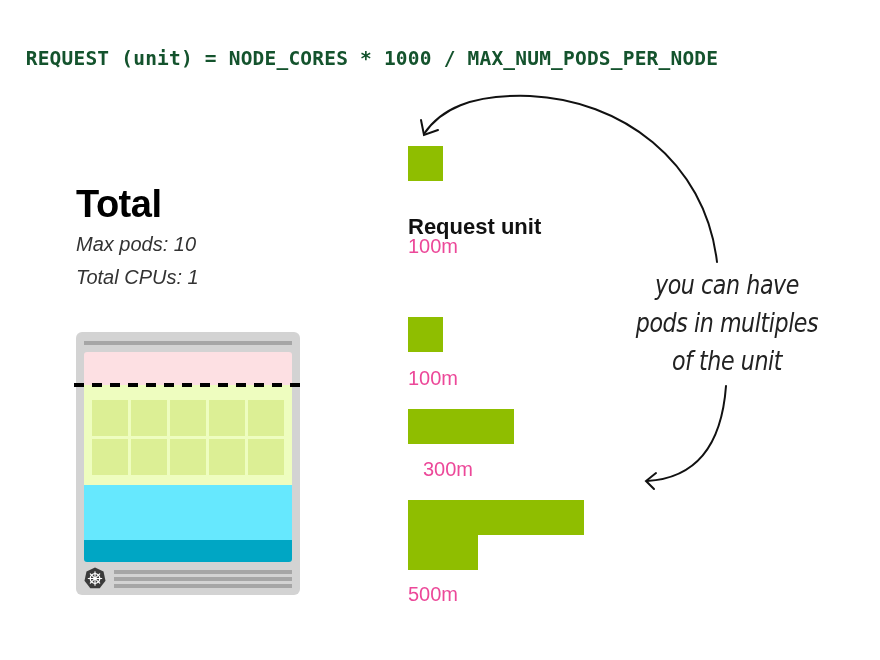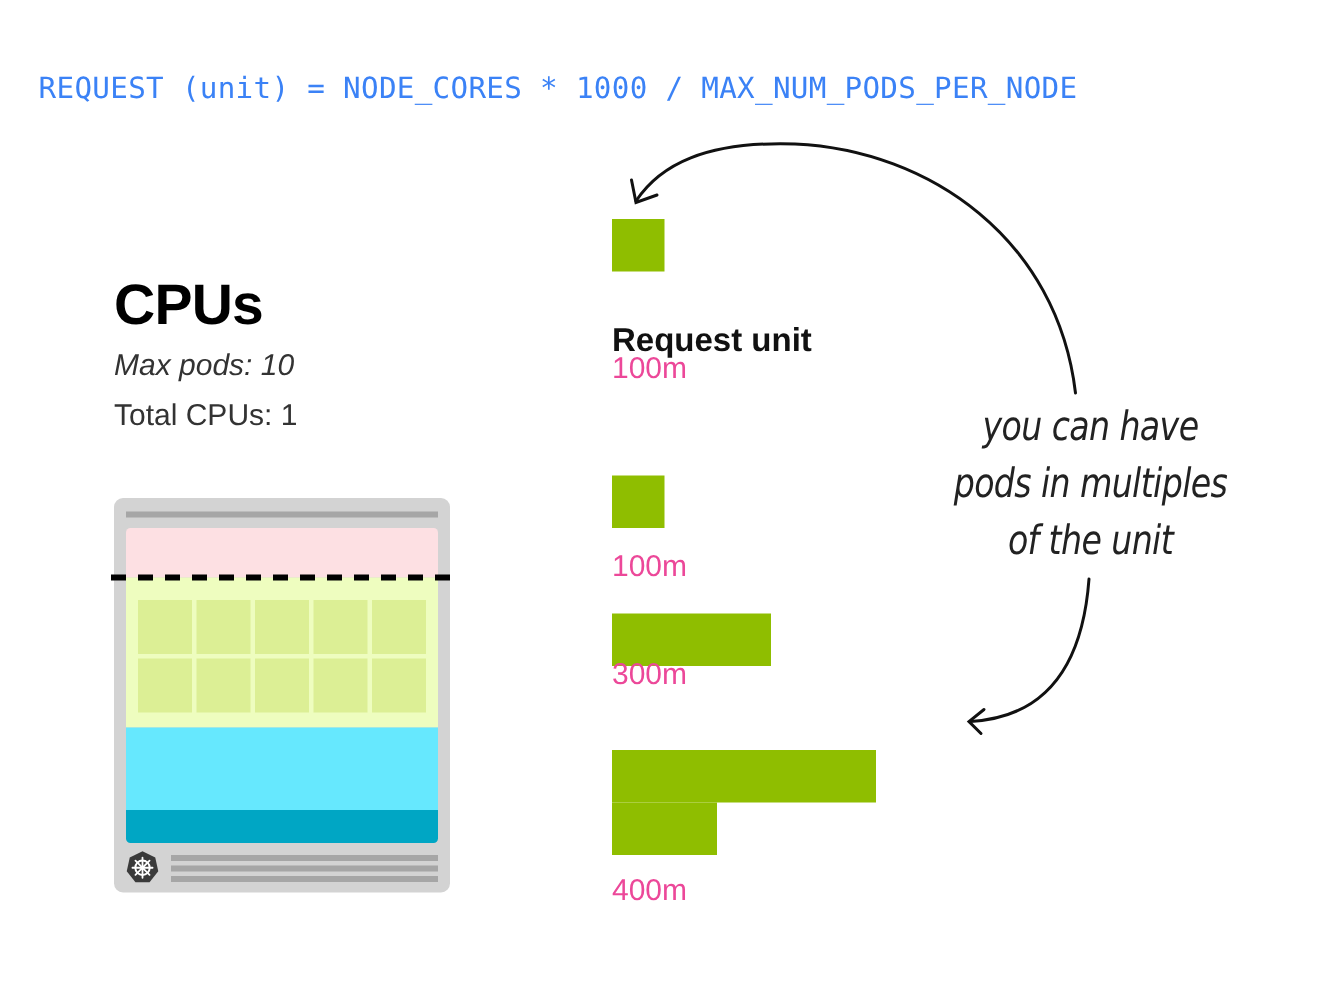--- a/index.html
+++ b/index.html
@@ -1,21 +1,21 @@
 <!DOCTYPE html>
 <html><head>
   <meta charset="utf-8">
   <style>
     html, body { margin: 0; padding: 0; background: #ffffff; }
     body { width: 880px; height: 660px; position: relative; overflow: hidden; font-family: "Liberation Sans", sans-serif; color: #111; }
-    .formula { position: absolute; left: 0; top: 47px; width: 744px; text-align: center; font-family: "DejaVu Sans Mono", monospace; font-weight: normal; font-size: 19.5px; letter-spacing: 0.2px; color: #3b82f6; }
+    .formula { position: absolute; left: 0; top: 47px; width: 744px; text-align: center; font-family: "DejaVu Sans Mono", monospace; font-weight: bold; font-size: 19.5px; letter-spacing: 0.2px; color: #14532d; }
     .node-title { position: absolute; left: 76px; top: 183px; font-size: 38px; font-weight: bold; color: #000; letter-spacing: -0.5px; }
     .node-meta { position: absolute; left: 76px; font-size: 20px; color: #333; }
     .meta1 { top: 233px; font-style: italic; }
-    .meta2 { top: 266px; }
+    .meta2 { top: 266px; font-style: italic; }
 
     
     .node-box { position: absolute; left: 76px; top: 332px; width: 224px; height: 263px; background: #d3d3d3; border-radius: 6px; }
     .node-topbar { position: absolute; left: 8px; top: 9px; width: 208px; height: 4px; background: #a6a6a6; }
     .node-inner { position: absolute; left: 8px; top: 20px; width: 208px; height: 210px; border-radius: 3px; overflow: hidden; }
     .layer-reserved { position: absolute; left: 0; top: 0; width: 208px; height: 33px; background: #fde0e3; }
     .layer-alloc { position: absolute; left: 0; top: 33px; width: 208px; height: 100px; background: #eefdbf; }
     .layer-system { position: absolute; left: 0; top: 133px; width: 208px; height: 55px; background: #66e8fe; }
     .layer-os { position: absolute; left: 0; top: 188px; width: 208px; height: 22px; background: #00a6c4; }
     .pod-grid { position: absolute; left: 8px; top: 15px; display: grid; grid-template-columns: repeat(5, 35.6px); grid-template-rows: repeat(2, 35.6px); gap: 3.4px; }
@@ -33,21 +33,21 @@
 
     .annot { position: absolute; left: 612px; top: 266px; width: 230px; text-align: center; font-family: "DejaVu Sans", sans-serif; font-size: 27px; line-height: 38px; color: #222; font-style: italic; letter-spacing: -0.5px; transform: scaleX(0.82); transform-origin: center top; font-weight: 200; }
 
     svg.arrows { position: absolute; left: 0; top: 0; width: 880px; height: 660px; pointer-events: none; }
   </style>
 </head>
 <body>
 
 <div class="formula">REQUEST (unit) = NODE_CORES * 1000 / MAX_NUM_PODS_PER_NODE</div>
 
-<div class="node-title">CPUs</div>
+<div class="node-title">Total</div>
 <div class="node-meta meta1">Max pods: 10</div>
 <div class="node-meta meta2">Total CPUs: 1</div>
 
 <div class="node-box">
   <div class="node-topbar"></div>
   <div class="node-inner">
     <div class="layer-reserved"></div>
     <div class="layer-alloc">
       <div class="pod-grid">
         <div class="pod-cell"></div>
@@ -83,25 +83,25 @@
 <div class="dash-line"></div>
 
 <div class="block" style="left:408px; top:146px; width:35px; height:35px;"></div>
 <div class="req-title">Request unit</div>
 <div class="lbl" style="top:235px;">100m</div>
 
 <div class="block" style="left:408px; top:317px; width:35px; height:35px;"></div>
 <div class="lbl" style="top:367px;">100m</div>
 
 <div class="block" style="left:408px; top:409px; width:106px; height:35px;"></div>
-<div class="lbl" style="top:439px;">300m</div>
+<div class="lbl" style="top:458px;margin-left:15px;">300m</div>
 
 <div class="block" style="left:408px; top:500px; width:176px; height:35px;"></div>
 <div class="block" style="left:408px; top:535px; width:70px; height:35px;"></div>
-<div class="lbl" style="top:583px;">400m</div>
+<div class="lbl" style="top:583px;">500m</div>
 
 <div class="annot">
   <div>you can have</div>
   <div>pods in multiples</div>
   <div>of the unit</div>
 </div>
 
 <svg class="arrows" viewBox="0 0 880 660">
   <g fill="none" stroke="#111" stroke-width="2" stroke-linecap="round">
     <path d="M717,262 C705,160 620,100 530,96 C470,94 440,110 424,134"></path>

